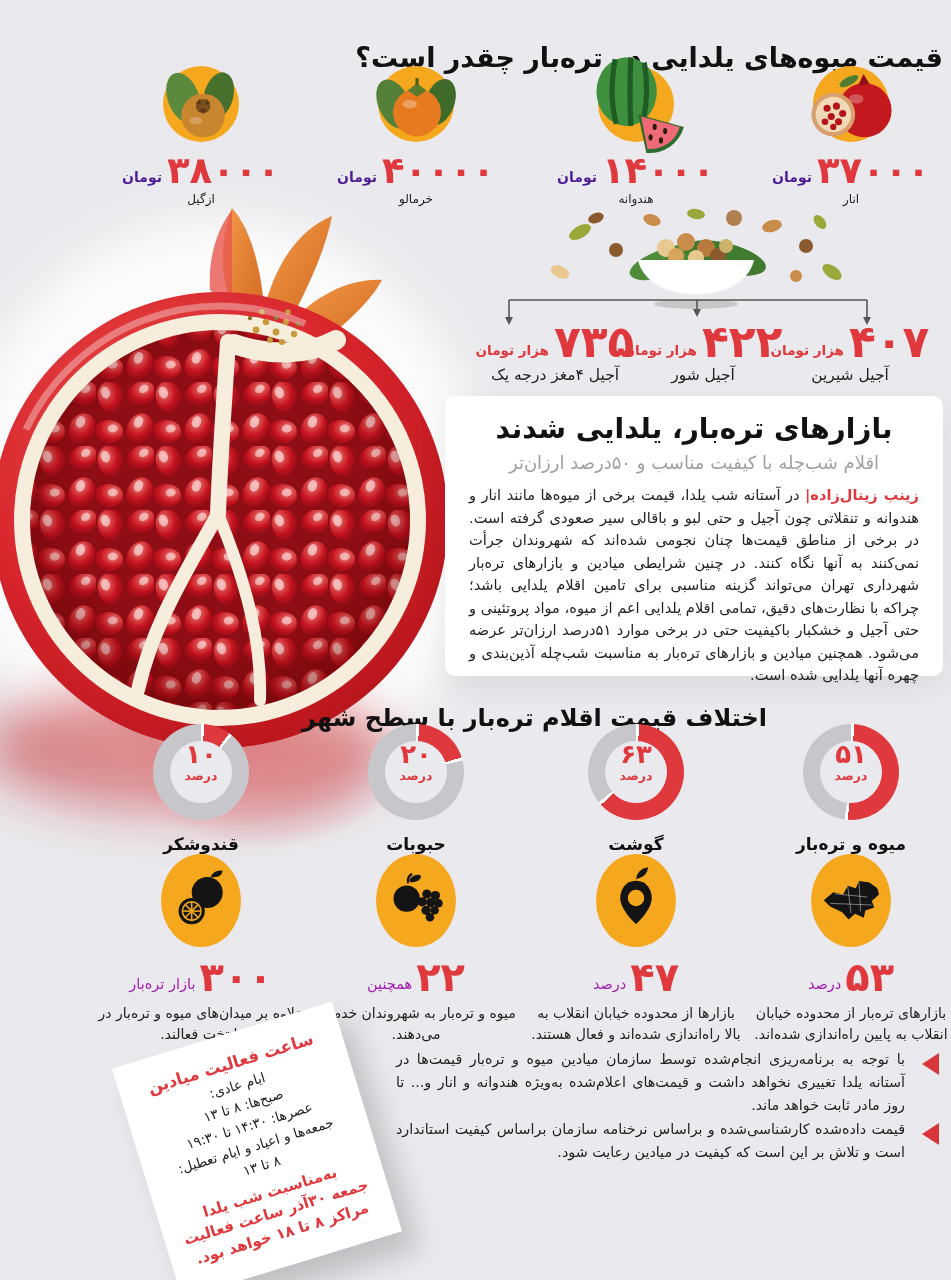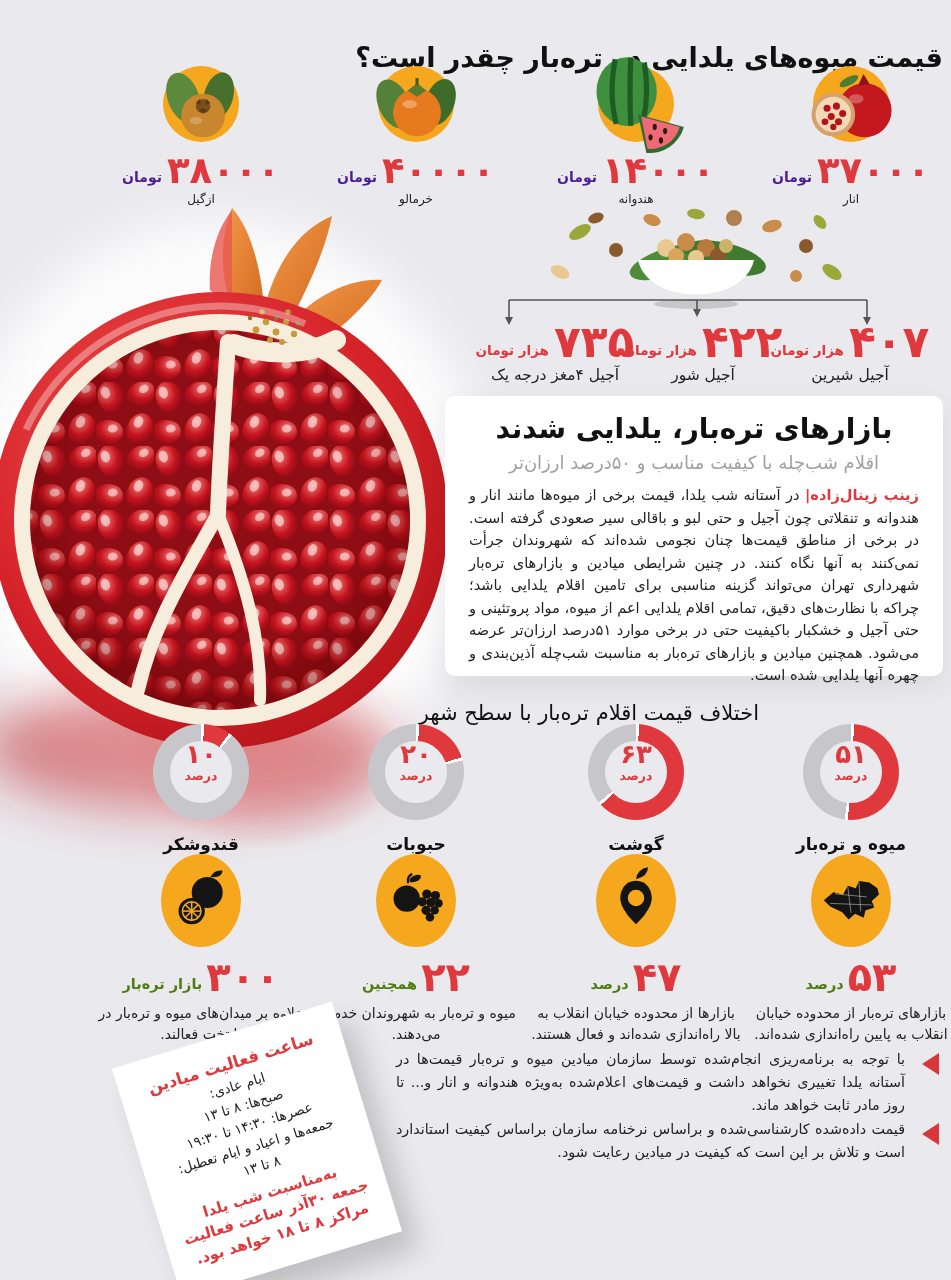--- a/index.html
+++ b/index.html
@@ -34,35 +34,35 @@
   .article{left:445px;top:396px;width:498px;height:280px;background:#ffffff;border-radius:10px;
     box-shadow:0 10px 30px rgba(0,0,0,.07);box-sizing:border-box;padding:14px 24px 0;}
   .headline{text-align:center;font-size:28px;font-weight:700;color:#111;margin:2px 0 6px;}
   .subtitle{text-align:center;font-size:18px;color:#9fa0a4;line-height:1.35;}
   .body-text{font-size:14.6px;line-height:1.54;color:#222;text-align:justify;margin-top:9px;}
   .byline{color:#e0393d;font-weight:700;}
   
   .glow{left:80px;top:630px;width:370px;height:250px;
     background:radial-gradient(closest-side,rgba(198,24,32,.5),rgba(198,24,32,0) 75%);}
   
-  .section-title{top:680px;right:192px;font-size:21px;font-weight:400;color:#111;}
+  .section-title{top:680px;right:184px;font-size:24px;font-weight:700;color:#111;}
   .donutcol{top:724px;}
   .donut-ring{position:relative;width:96px;height:96px;border-radius:50%;margin:0 auto;}
   .donut-hole{position:absolute;left:17px;top:17px;width:62px;height:62px;border-radius:50%;background:#eae9ed;
     display:flex;flex-direction:column;align-items:center;}
   .donut-num{font-size:26px;font-weight:700;color:#e0393d;line-height:1;}
   .donut-unit{font-size:12.5px;font-weight:700;color:#e0393d;margin-top:1px;}
   .donut-label{font-size:17px;font-weight:700;color:#111;margin-top:14px;text-align:center;}
   
   .statcol{top:854px;}
   .stat-oval{width:80px;height:93px;border-radius:50%;background:#f5a71e;margin:0 auto;
     display:flex;align-items:center;justify-content:center;}
   .stat-numrow{display:flex;justify-content:center;align-items:flex-end;gap:4px;margin-top:10px;}
   .stat-num{font-size:40px;line-height:1;font-weight:700;color:#e0393d;letter-spacing:1px;}
-  .stat-label{font-size:14.5px;font-weight:700;color:#4d7c0f;padding-bottom:5px;}
+  .stat-label{font-size:14.5px;font-weight:400;color:#a21caf;padding-bottom:5px;}
   .stat-desc{font-size:14px;line-height:1.5;color:#222;margin-top:6px;text-align:center;}
   
   .note-wrap{left:112px;top:1030px;width:260px;height:260px;}
   .note{width:230px;height:240px;background:#ffffff;transform:rotate(-17deg);transform-origin:center;
     box-shadow:12px 22px 28px rgba(0,0,0,.18);box-sizing:border-box;padding:20px 10px 0;text-align:center;}
   .note-title{font-size:16.5px;font-weight:700;color:#e0393d;margin-bottom:3px;}
   .note-line{font-size:13.5px;color:#222;line-height:1.55;}
   .note-red{font-size:15px;font-weight:700;color:#e0393d;line-height:1.45;}
   .note-red.first{margin-top:7px;}
   

